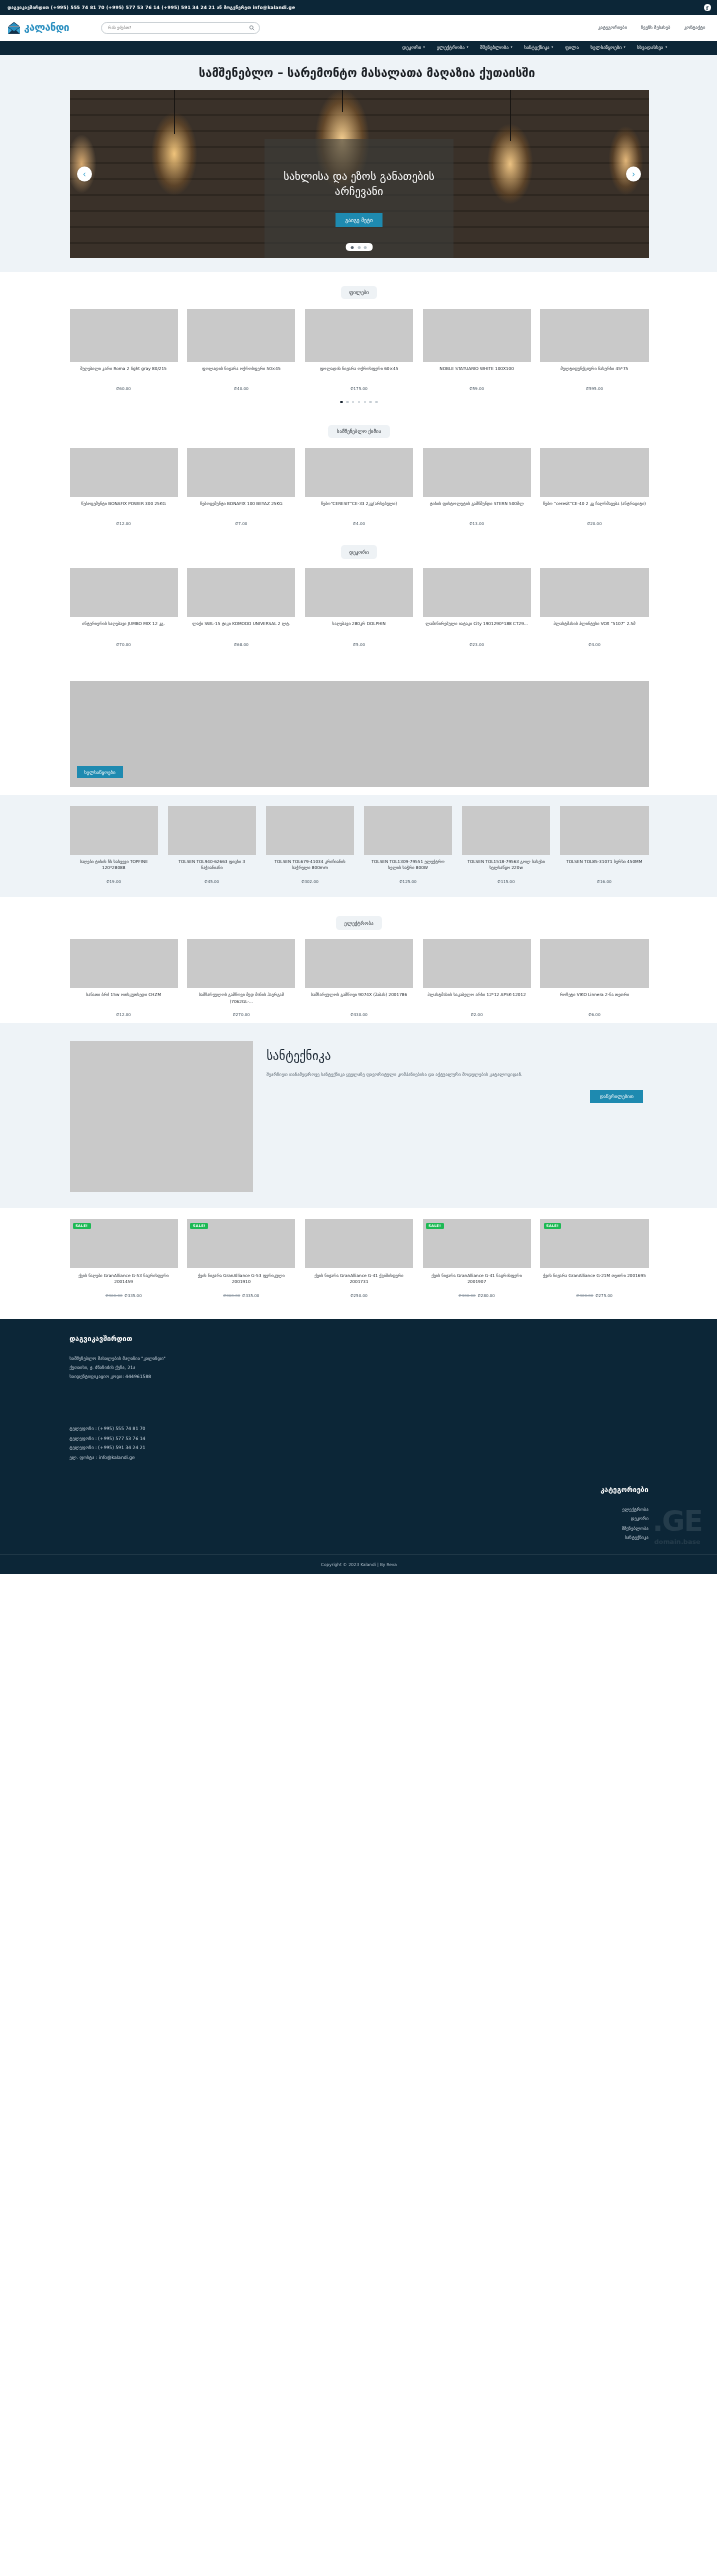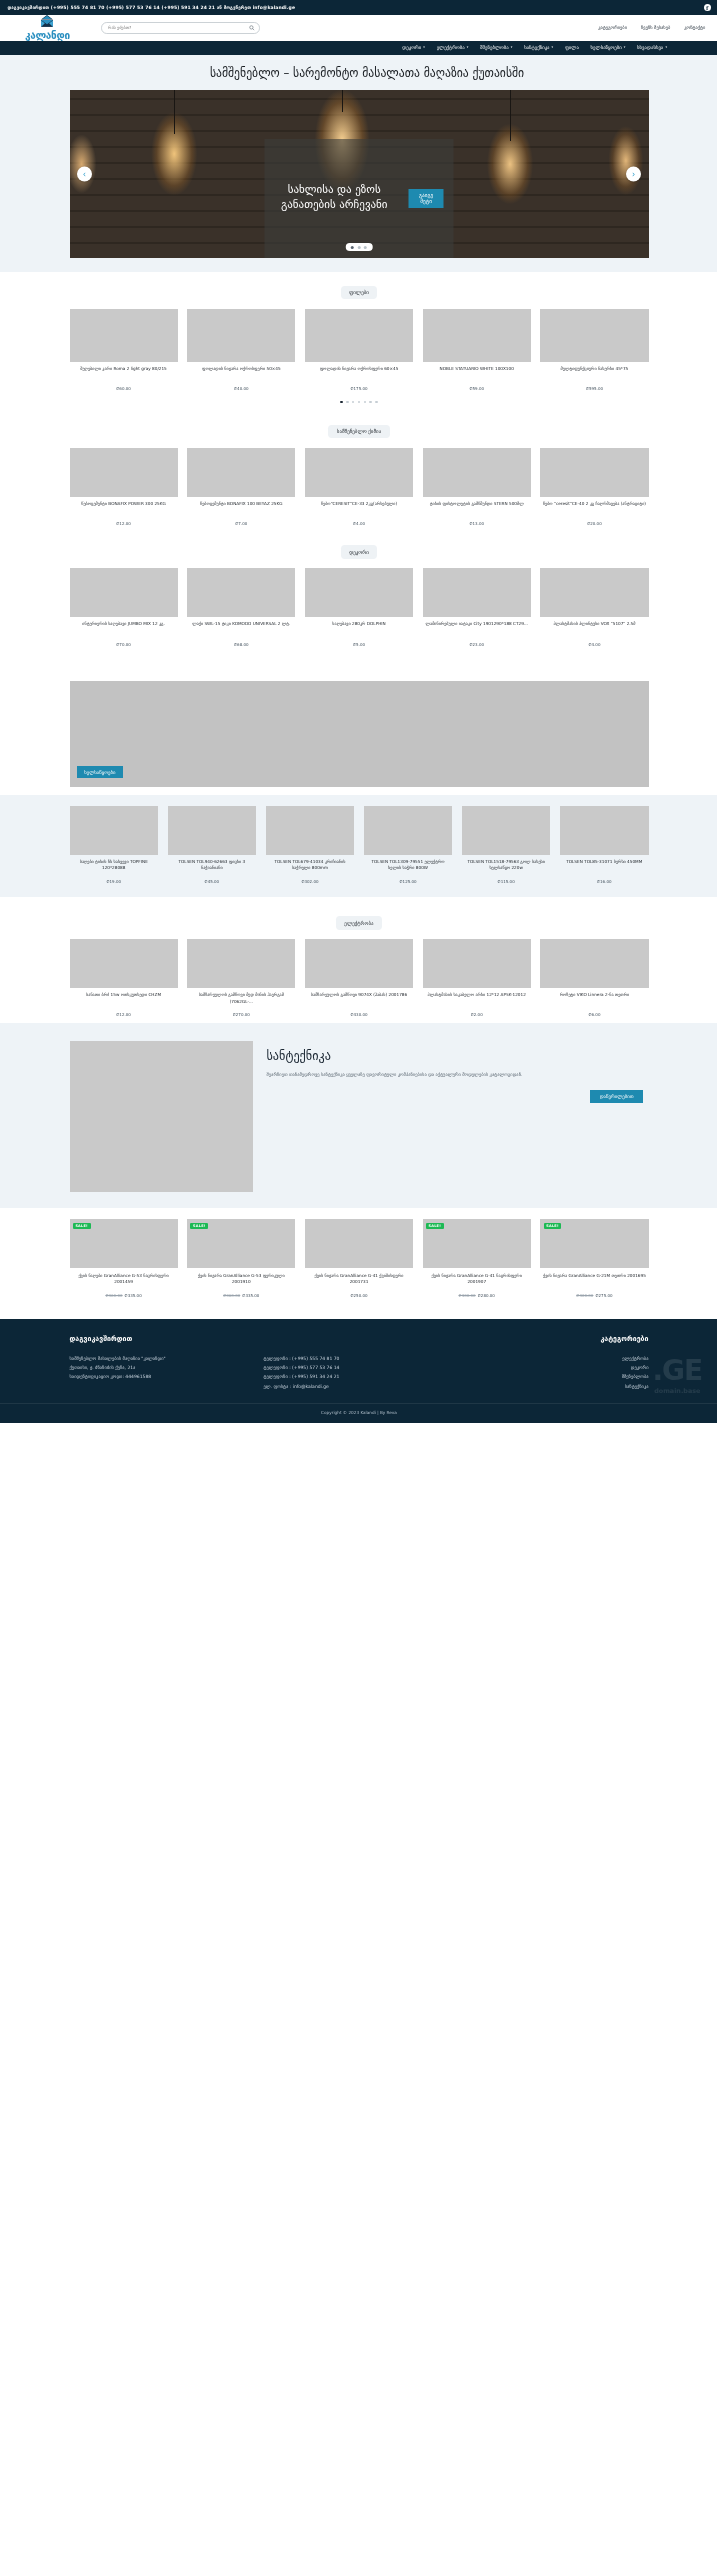--- a/index.html
+++ b/index.html
@@ -38,21 +38,21 @@
   }
 
   
   .header {
     height: 25.5px;
     display: flex;
     align-items: center;
     padding: 0 7.4px;
     background: #ffffff;
   }
-  .logo-wrap { display: flex; align-items: center; gap: 2.7px; width: 80px; flex-direction: column; }
+  .logo-wrap { display: flex; align-items: center; gap: 2.7px; width: 80px; }
   .logo-mark { width: 14px; height: 14px; flex: 0 0 14px; }
   .logo-text {
     font-size: 10px;
     font-weight: bold;
     color: #2a8fc0;
     letter-spacing: -0.3px;
     line-height: 1;
   }
   .search-wrap {
     margin-left: 13.3px;
@@ -113,21 +113,21 @@
   .caret { font-size: 3.2px; line-height: 1; opacity: .9; }
 
   
   .page-title-band {
     background: #eef3f7;
     padding: 11.7px 0 9.6px;
     text-align: center;
   }
   .page-title {
     font-size: 11.7px;
-    font-weight: normal;
+    font-weight: bold;
     color: #1b1f24;
     padding-left: 16px;
   }
 
   
   .hero-band { background: #eef3f7; padding: 0 0 14px; }
   .hero {
     position: relative;
     width: 579px;
     height: 168px;
@@ -151,21 +151,21 @@
     background: #191613;
   }
   .hero-overlay {
     position: absolute;
     left: 50%; transform: translateX(-50%);
     top: 49px;
     width: 189px;
     height: 119px;
     background: rgba(60,62,58,.62);
     display: flex;
-    flex-direction: row;
+    flex-direction: column;
     align-items: center;
     justify-content: center;
     gap: 14px;
     padding: 0 9.6px;
   }
   .hero-title {
     color: #fff;
     font-size: 11px;
     line-height: 1.35;
     text-align: center;
@@ -331,21 +331,21 @@
     margin-right: 5.3px;
   }
 
   
   .footer {
     background: #0c2637;
     color: #dfe6ec;
     padding: 16px 0 11.7px;
     margin-top: 16px;
   }
-  .footer-inner { display: flex; gap: 24px; }
+  .footer-inner { display: flex; gap: 24px; flex-direction: column; }
   .f-col1 { width: 170px; }
   .f-col2 { width: 234px; }
   .f-col3 { margin-left: auto; width: 106px; text-align: right; }
   .f-head {
     font-size: 7px;
     font-weight: bold;
     color: #ffffff;
     margin-bottom: 10.6px;
   }
   .f-line { font-size: 4.5px; line-height: 2.1; color: #c9d4de; }

